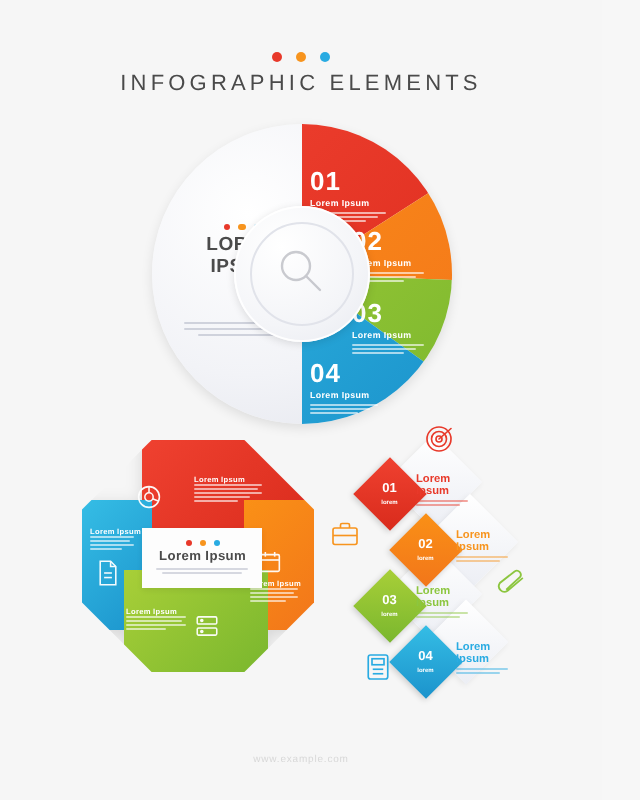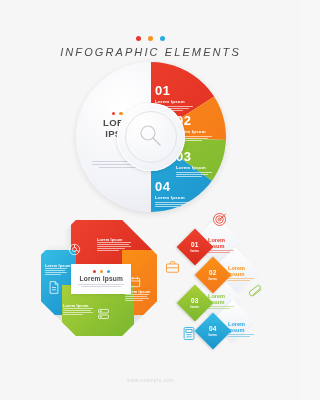--- a/index.html
+++ b/index.html
@@ -5,21 +5,21 @@
   * { box-sizing: border-box; margin: 0; padding: 0; }
   html, body {
     width: 301px; height: 400px;
     background: #f7f7f7;
     font-family: "Liberation Sans", sans-serif;
     overflow: hidden;
   }
   .page { position: relative; width: 301px; height: 400px; background: #f6f6f6; }
 
   
-  .header { position: absolute; top: 36px; left: 0; width: 301px; text-align: center; font-style: italic; }
+  .header { position: absolute; top: 26px; left: 0; width: 301px; text-align: center; }
   .dots { display: flex; justify-content: center; gap: 7px; margin-bottom: 5px; }
   .dot { width: 5px; height: 5px; border-radius: 50%; }
   .dot.r { background: #e8392a; }
   .dot.o { background: #f7941e; }
   .dot.b { background: #29abe2; }
   .title {
     font-size: 11px; letter-spacing: 2.1px; color: #4a4a4a;
     font-weight: 400; white-space: nowrap;
   }
 

